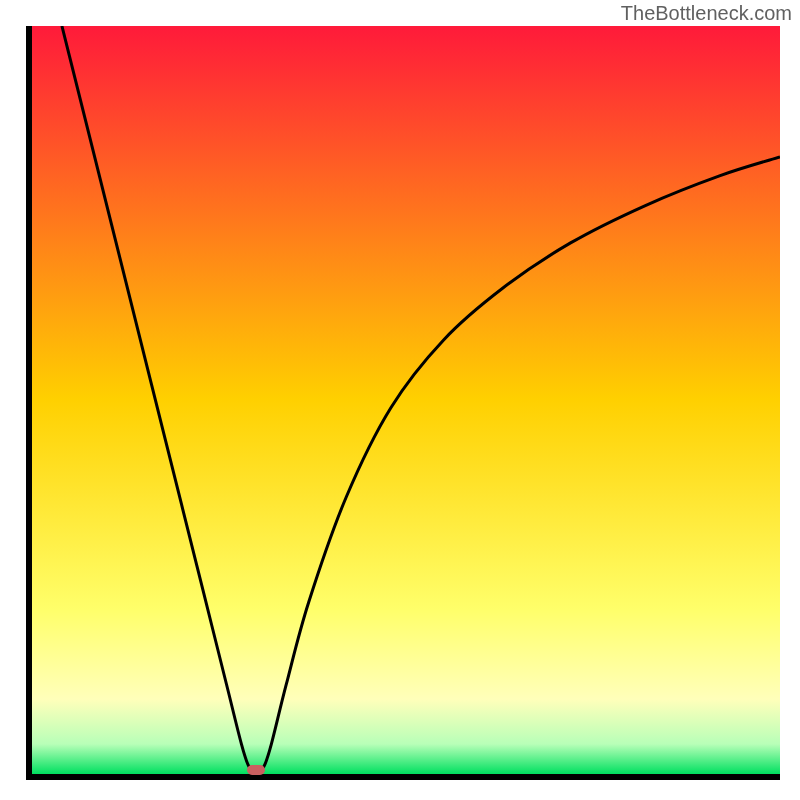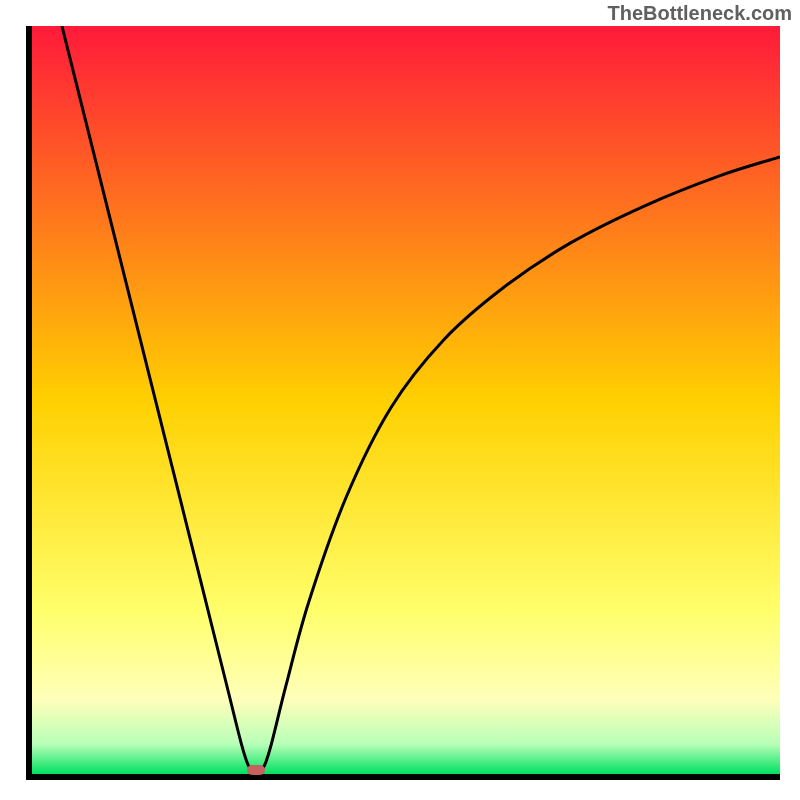--- a/index.html
+++ b/index.html
@@ -11,21 +11,21 @@
     overflow: hidden;
     position: relative;
     font-family: Arial, sans-serif;
   }
   .watermark {
     position: absolute;
     top: 2px;
     right: 8px;
     color: #606060;
     font-size: 20px;
-    font-weight: bold;
+    font-weight: normal;
     z-index: 10;
   }
   .chart-container {
     position: absolute;
     top: 26px;
     left: 26px;
     width: 748px;
     height: 748px;
     border-left: 6px solid #000;
     border-bottom: 6px solid #000;

